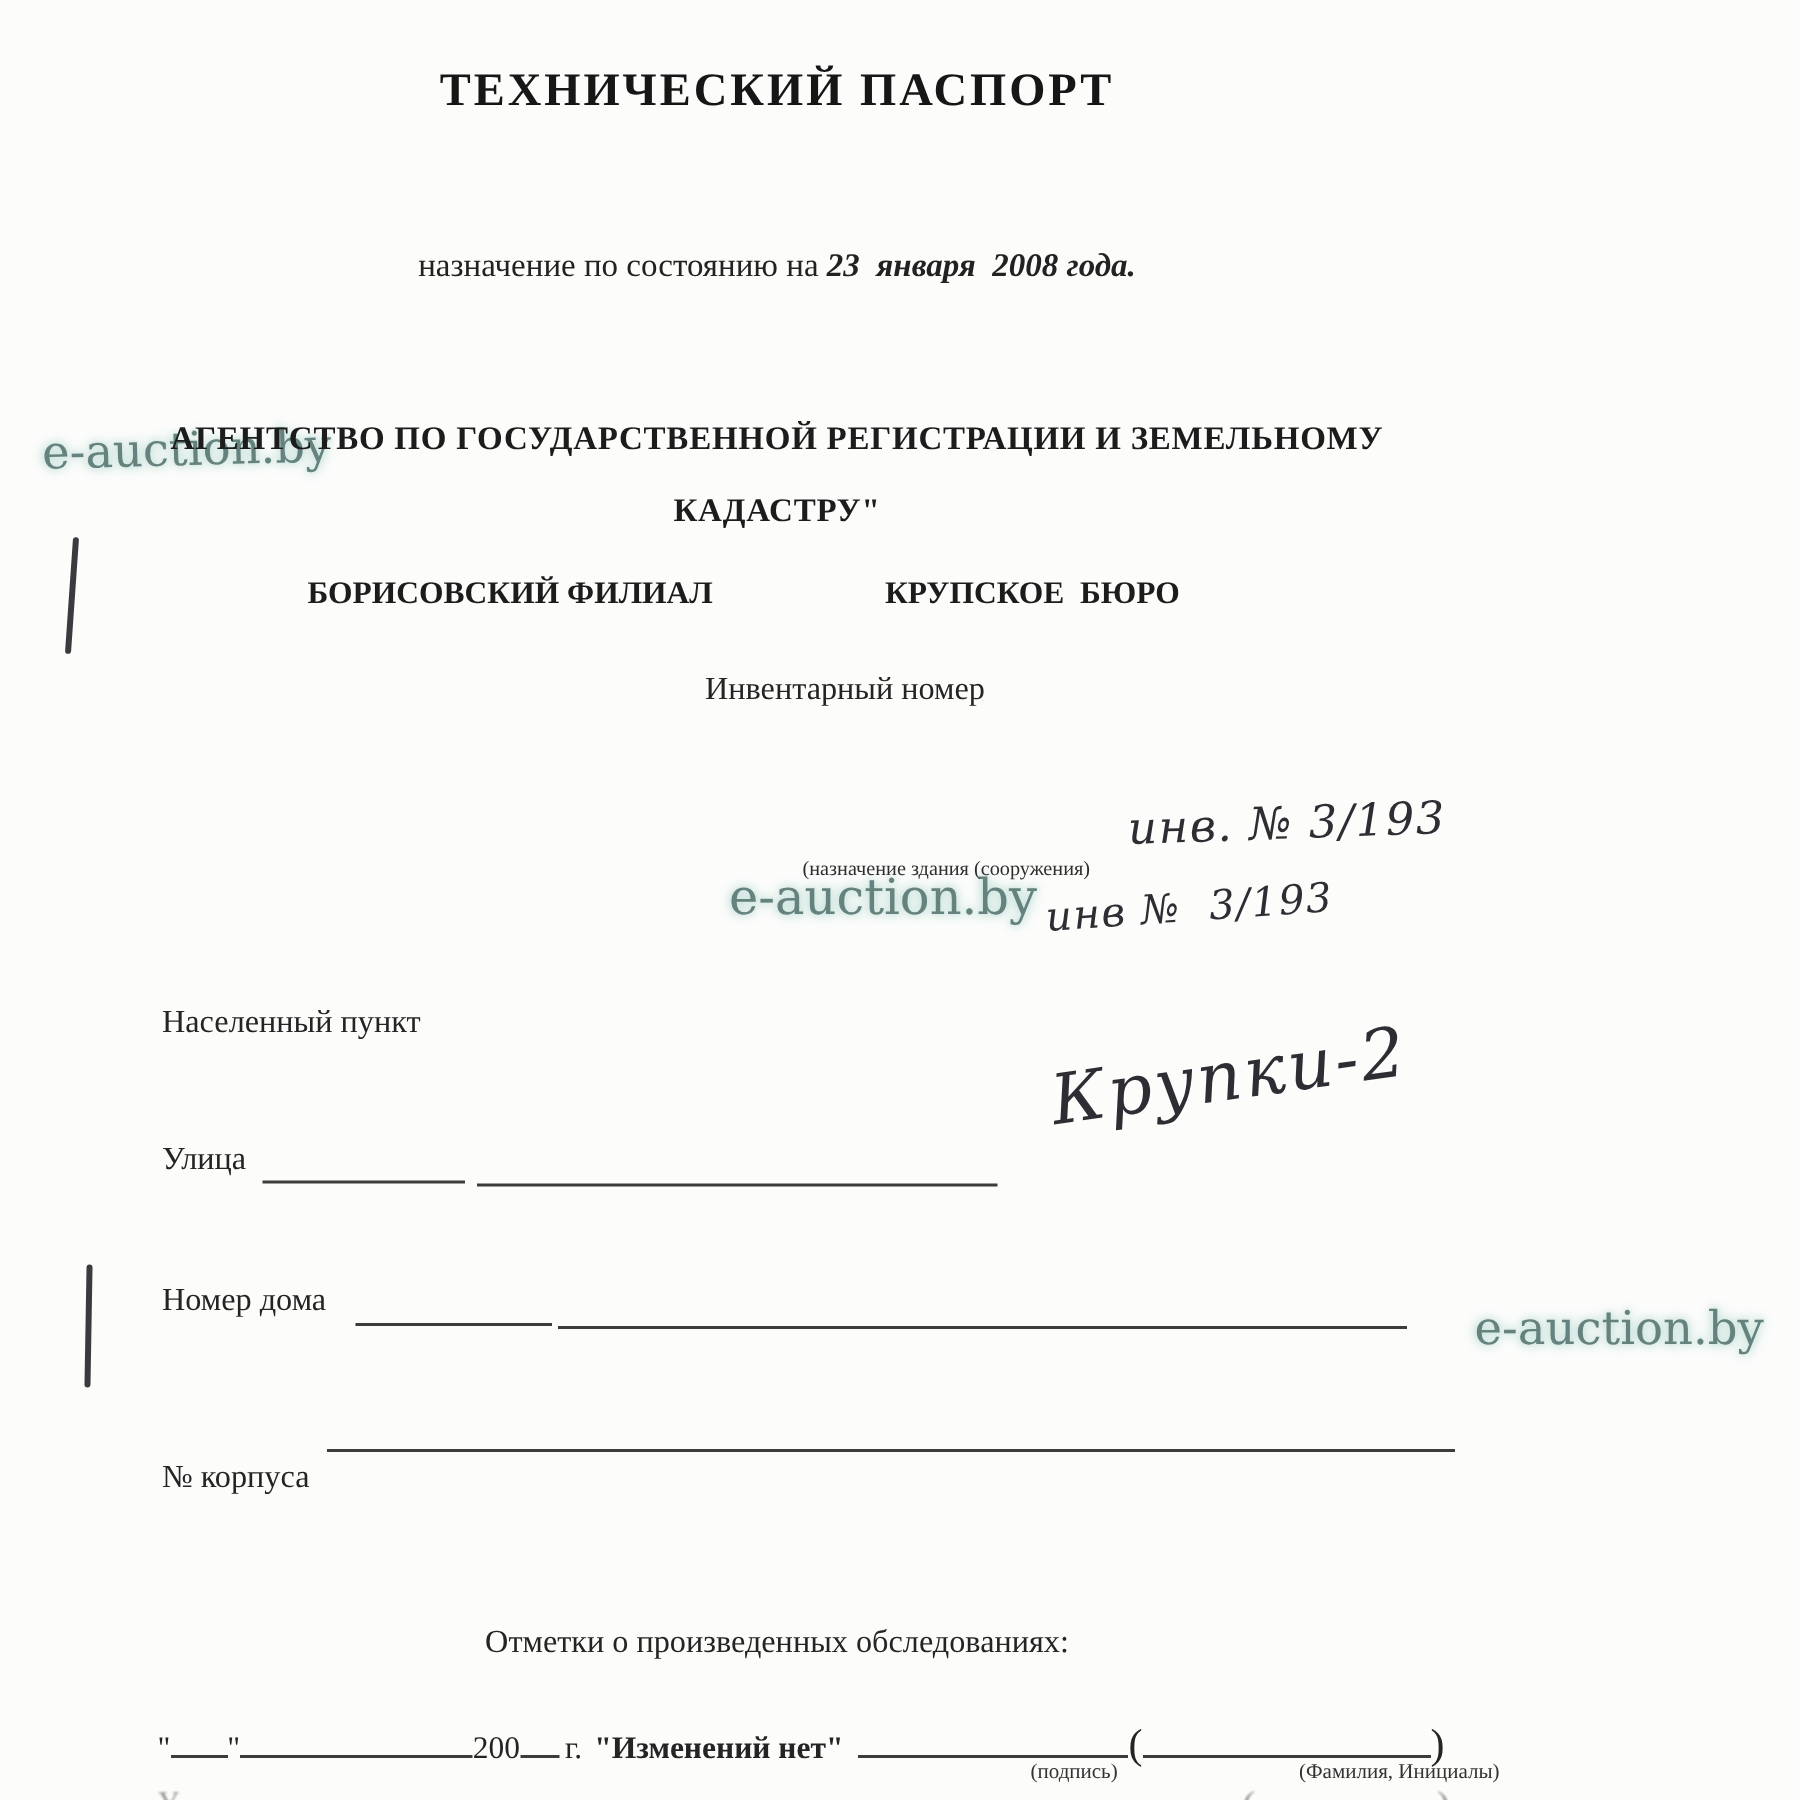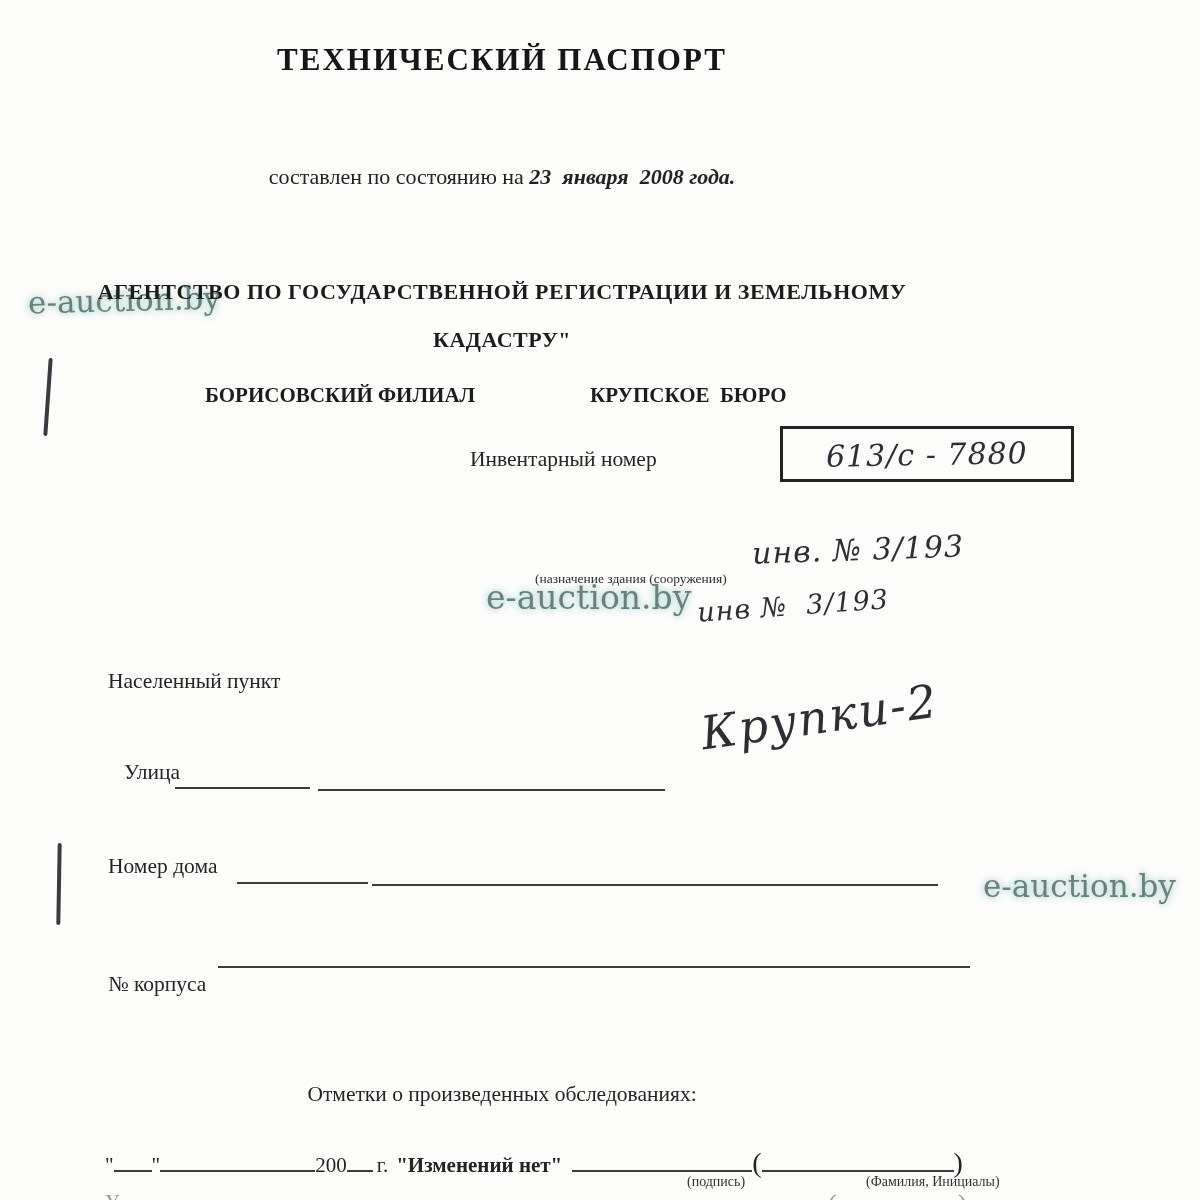--- a/index.html
+++ b/index.html
@@ -10,21 +10,21 @@
   .page {
     position: relative;
     width: 1200px;
     height: 1200px;
     background: #fcfcfb;
     overflow: hidden;
     font-family: "Liberation Serif", serif;
     color: #1f1f1f;
   }
   
-  .t-center { position: absolute; left: 0; width: 1004px; text-align: center; }
+  .t-center { position: absolute; left: 16px; width: 1004px; text-align: center; }
   .abs { position: absolute; }
   .pre { white-space: pre; }
   .doc-title {
     font-size: 31px; font-weight: bold; letter-spacing: 2px; color: #161616;
   }
   .doc-subtitle {
     font-size: 21px; font-weight: bold; color: #1b1b1b;
   }
   .compiled {
     font-size: 22px; color: #222;
@@ -103,42 +103,39 @@
   <div class="watermark" style="left:28px; top:282px; color:#66827f; transform:rotate(-1.5deg);">e-auction.by</div>
   <div class="watermark" style="left: 486px; top: 578px; font-size: 33px; color: rgb(102, 130, 127);">e-auction.by</div>
   <div class="watermark" style="left:983px; top:868px; color:#66827f;">e-auction.by</div>
 
   <div class="pen-mark" style="left:46px; top:358px; height:78px; transform:rotate(4deg);"></div>
   <div class="pen-mark" style="left:57px; top:843px; height:82px; transform:rotate(1deg);"></div>
 
   <div class="t-center doc-title" style="top:42px;">ТЕХНИЧЕСКИЙ ПАСПОРТ</div>
 
   <div class="t-center compiled" style="top:164px;">
-    <span>составлен по состоянию на </span><span class="date pre">23  января  2008 года.</span>
+    <span>назначение по состоянию на </span><span class="date pre">23  января  2008 года.</span>
   </div>
 
   <div class="t-center org-line" style="top:279px;">АГЕНТСТВО ПО ГОСУДАРСТВЕННОЙ РЕГИСТРАЦИИ И ЗЕМЕЛЬНОМУ</div>
   <div class="t-center org-line" style="top:327px;">КАДАСТРУ"</div>
 
   <div class="abs branch-line" style="left:205px; top:383px;">БОРИСОВСКИЙ ФИЛИАЛ</div>
   <div class="abs branch-line pre" style="left:590px; top:383px;">КРУПСКОЕ  БЮРО</div>
 
   <div class="abs label" style="left:470px; top:447px;">Инвентарный номер</div>
-  <div class="inv-box" style="left:780px; top:426px; width:288px; height:50px;">
-    <span class="handwriting" style="font-size:30px; transform:rotate(-1deg);">613/с - 7880</span>
-  </div>
 
   <div class="abs handwriting" style="left:752px; top:532px; font-size:30px; transform:rotate(-2deg);">инв. № 3/193</div>
   <div class="abs small-caption" style="left:487px; top:571px;">(назначение здания (сооружения)</div>
   <div class="abs handwriting pre" style="left:697px; top:590px; font-size:27px; transform:rotate(-4deg);">инв №  3/193</div>
 
   <div class="abs label" style="left:108px; top:669px;">Населенный пункт</div>
   <div class="abs handwriting" style="left:700px; top:690px; font-size:46px; transform:rotate(-8deg); letter-spacing:2px;">Крупки-2</div>
 
-  <div class="abs label" style="left:124px; top:760px;">Улица</div>
+  <div class="abs label" style="left:108px; top:760px;">Улица</div>
   <div class="blank" style="left:175px; top:787px; width:135px;"></div>
   <div class="blank" style="left:318px; top:789px; width:347px;"></div>
 
   <div class="abs label" style="left:108px; top:854px;">Номер дома</div>
   <div class="blank" style="left:237px; top:882px; width:131px;"></div>
   <div class="blank" style="left:372px; top:884px; width:566px;"></div>
 
   <div class="abs label" style="left:108px; top:939px;margin-top:33px;">№ корпуса</div>
   <div class="blank" style="left:218px; top:966px; width:752px;"></div>
 

